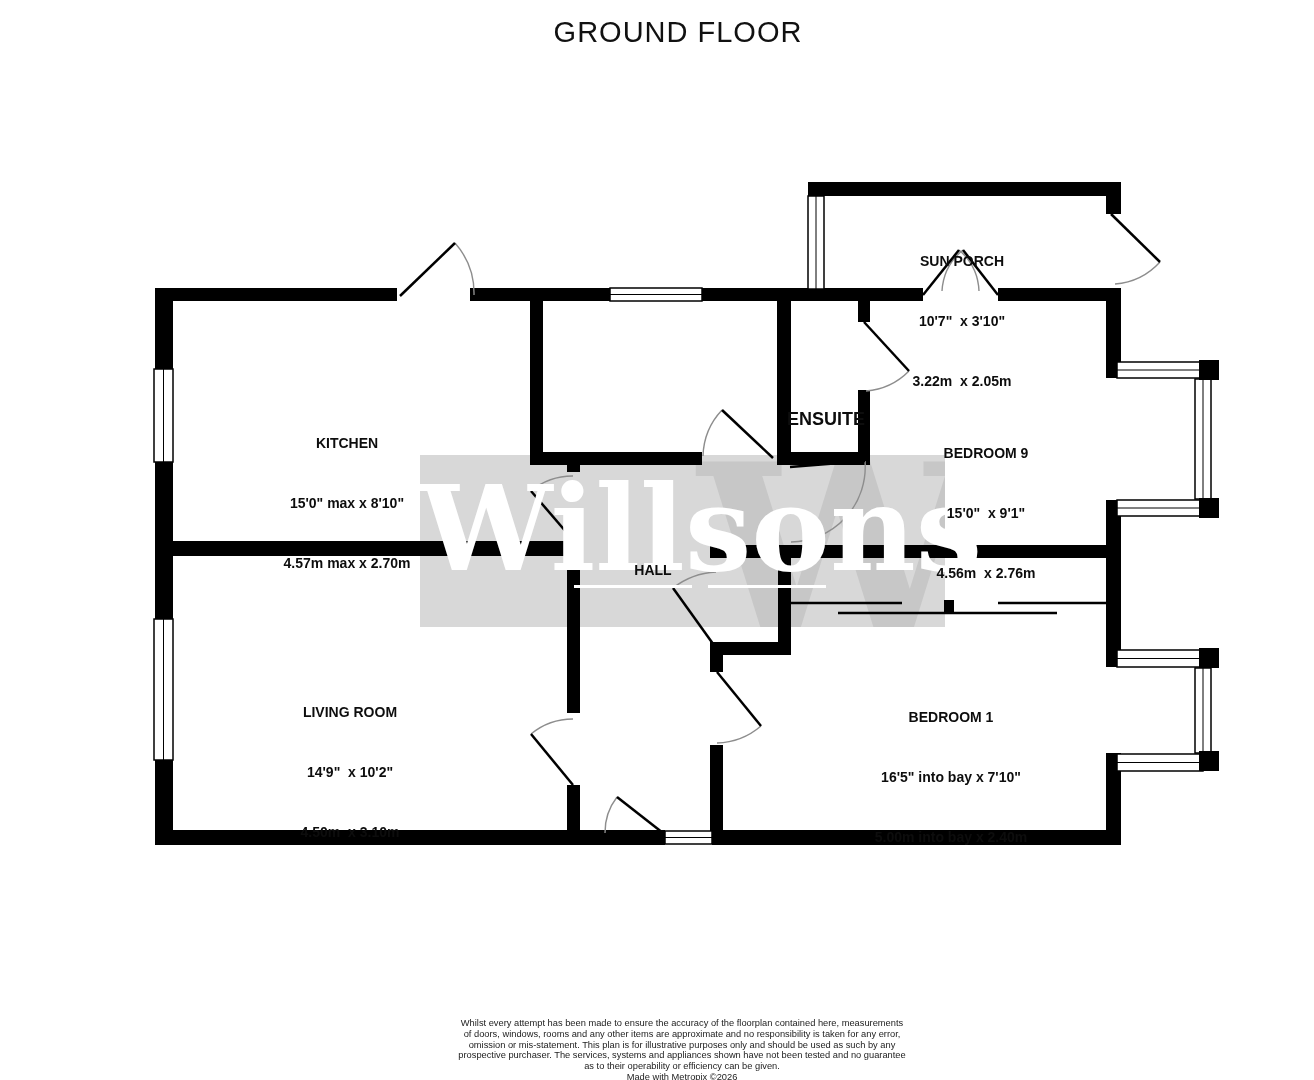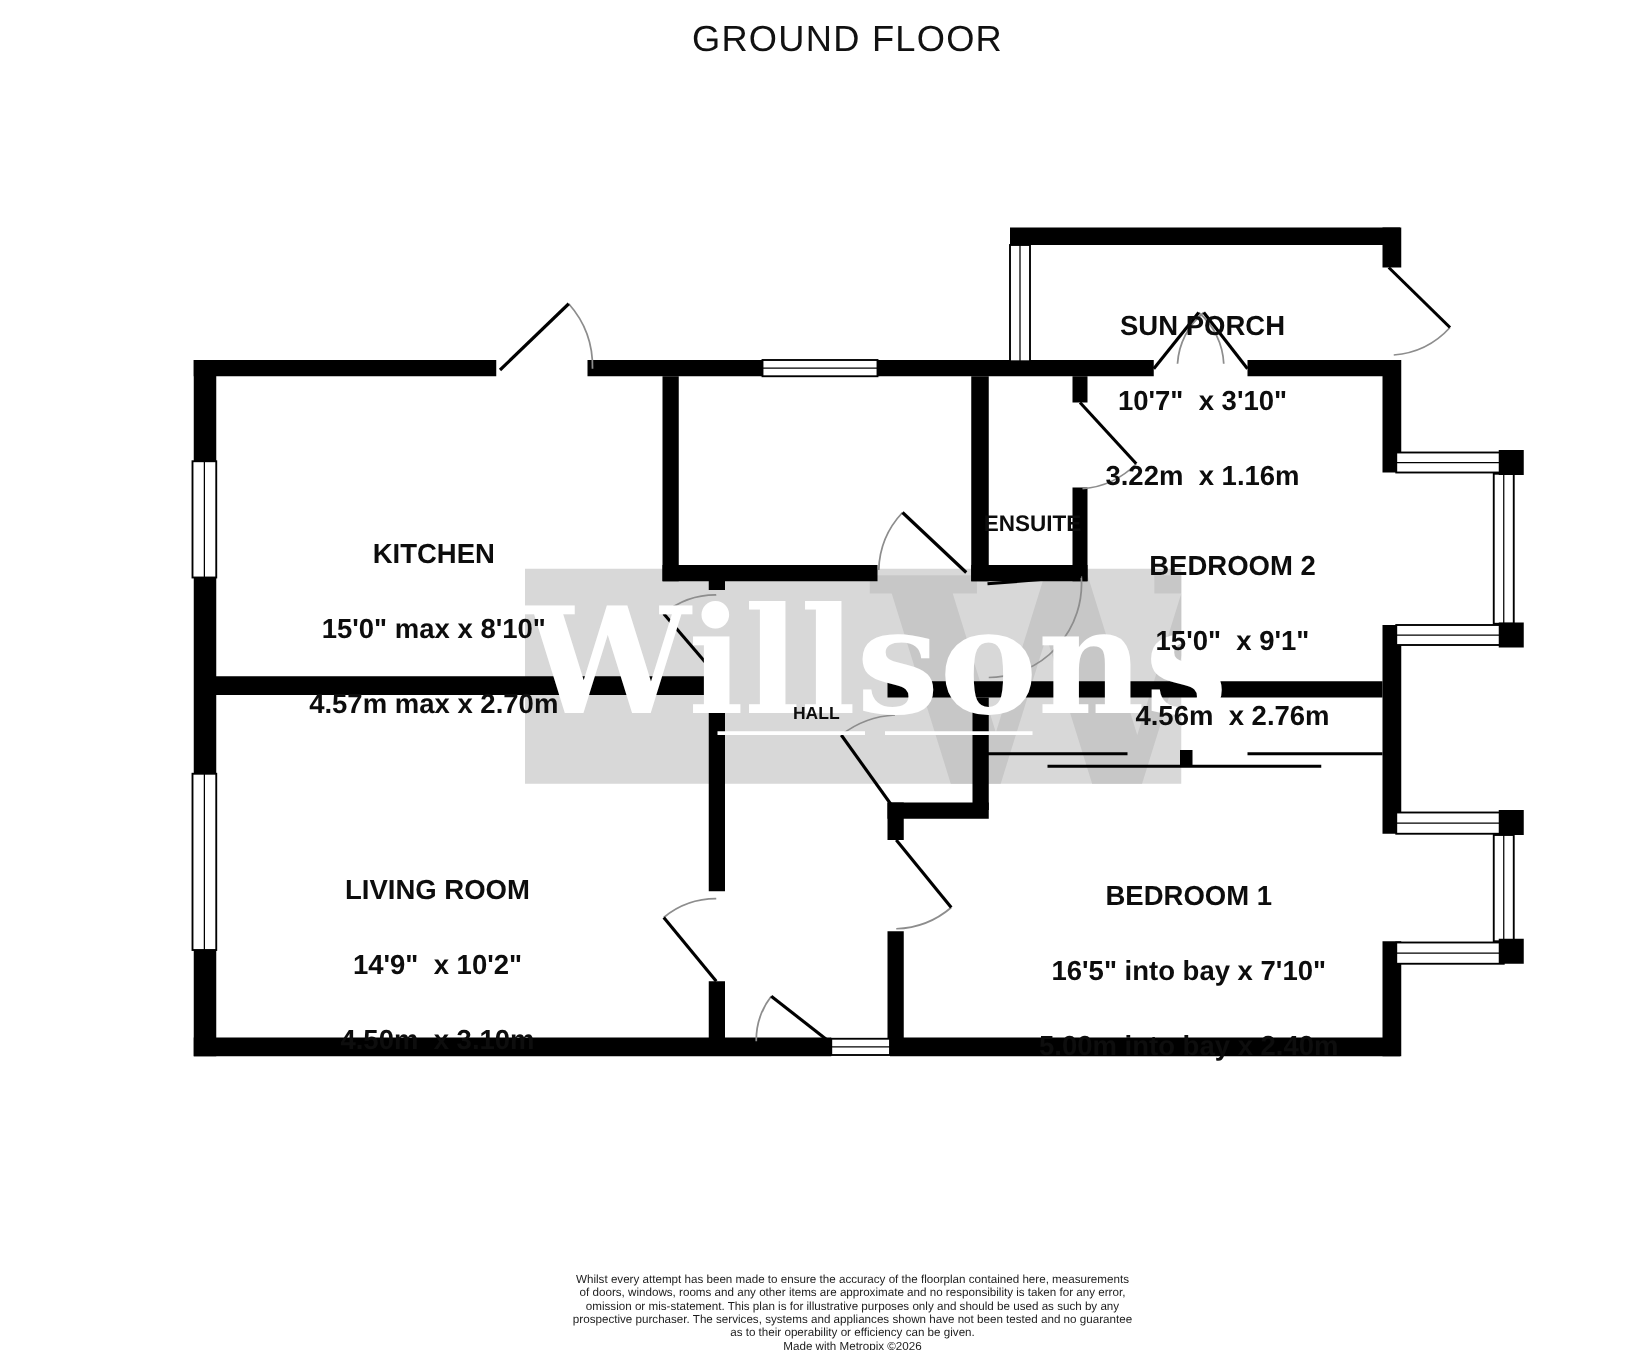--- a/index.html
+++ b/index.html
@@ -17,21 +17,21 @@
             font-family:"DejaVu Serif",serif;font-weight:bold;font-size:118px;line-height:1.05;
             color:#ffffff;}
   .wm-tagline-row{position:absolute;left:34px;right:0;top:130px;display:flex;
                   align-items:center;justify-content:center;gap:16px;}
   .wm-rule{width:118px;height:3px;background:#ffffff;}
   .wm-tagline{font-size:27px;font-weight:bold;letter-spacing:8px;color:#ffffff;white-space:pre;}
   
   .plan-svg{position:absolute;left:0;top:0;z-index:1;}
   
   .room-label{position:absolute;transform:translateX(-50%);text-align:center;z-index:3;
-              font-weight:bold;font-size:22px;line-height:20px;white-space:pre;color:#0d0d0d;}
+              font-weight:bold;font-size:14px;line-height:20px;white-space:pre;color:#0d0d0d;}
   .room-label.small{font-size:18px;}
   .room-label.mid{font-size:14px;}
   .disclaimer{position:absolute;left:657px;top:1018px;transform:translateX(-50%);
               width:480px;text-align:center;font-size:9.3px;line-height:10.8px;color:#1c1c1c;z-index:3;}
 </style>
 </head>
 <body>
 
 <div class="page">
 
@@ -179,25 +179,25 @@
   </div>
 
 
   <div class="room-label small" style="left:801px;top:369px;">
     <div>ENSUITE</div>
   </div>
 
   <div class="room-label" style="left:937px;top:211px;">
     <div>SUN PORCH</div>
     <div>10'7"  x 3'10"</div>
-    <div>3.22m  x 1.16m</div>
+    <div>3.22m  x 2.05m</div>
   </div>
 
   <div class="room-label" style="left:961px;top:403px;">
-    <div>BEDROOM 2</div>
+    <div>BEDROOM 9</div>
     <div>15'0"  x 9'1"</div>
     <div>4.56m  x 2.76m</div>
   </div>
 
   <div class="room-label mid" style="left:628px;top:520px;">
     <div>HALL</div>
   </div>
 
   <div class="room-label" style="left:325px;top:662px;">
     <div>LIVING ROOM</div>

